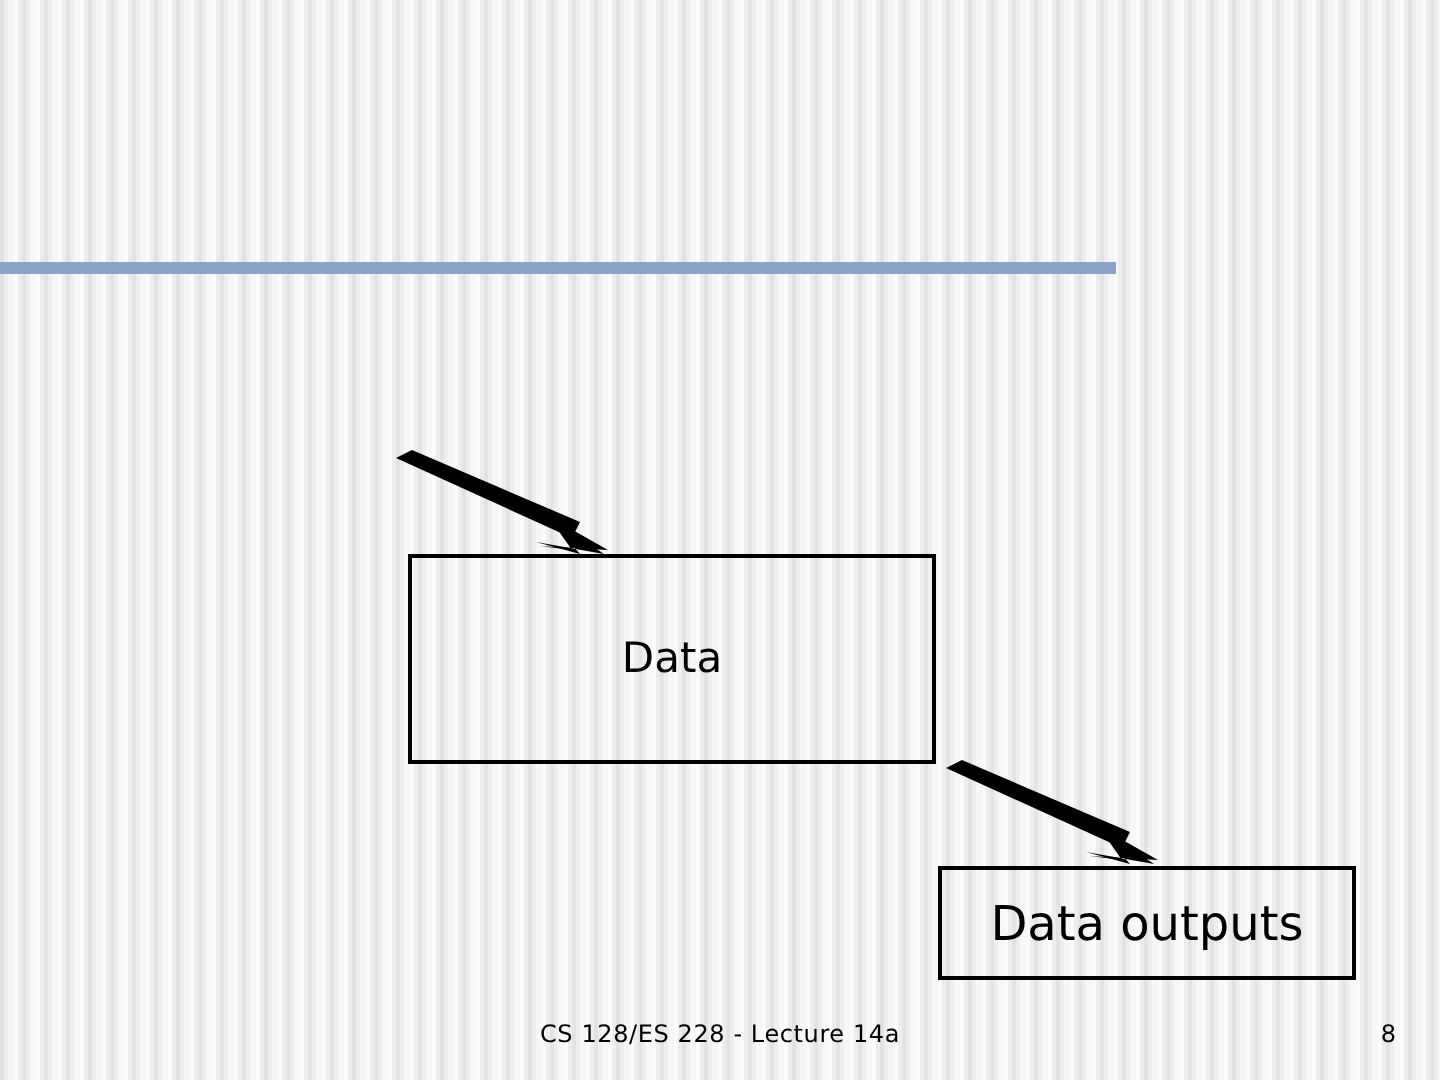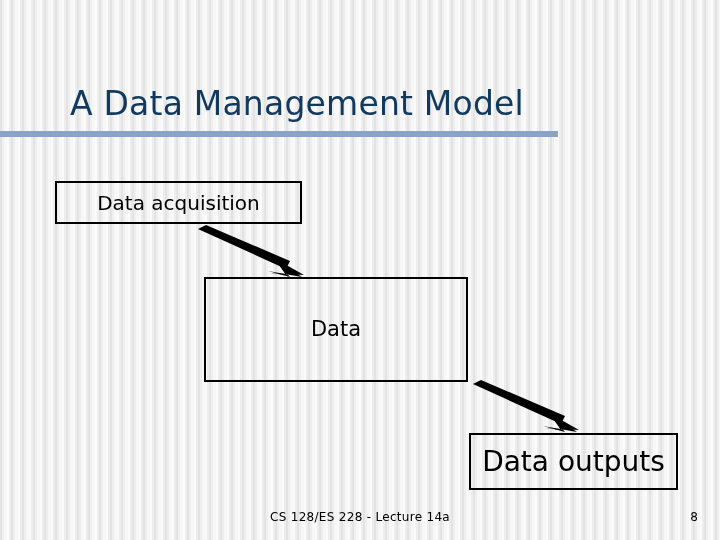--- a/index.html
+++ b/index.html
@@ -81,21 +81,21 @@
     font-size: 21px;
     line-height: 29px;
     justify-content: center;
   }
 
   #box-outputs {
     left: 469px;
     top: 433px;
     width: 209px;
     height: 57px;
-    font-size: 28px;
+    font-size: 24px;
     line-height: 26px;
   }
 
   .box-line {
     display: block;
   }
 
   
   .arrow-svg {
     position: absolute;
@@ -123,27 +123,23 @@
     top: 510px;
     font-size: 12px;
     color: #000000;
   }
 </style>
 </head>
 <body>
 
 <div id="slide">
 
-  <div id="title">A Data Management Model</div>
 
   <div id="title-rule"></div>
 
-  <div class="flow-box" id="box-acquisition">
-    <span class="box-line">Data acquisition</span>
-  </div>
 
   <svg class="arrow-svg" id="arrow-1" width="120" height="56" viewBox="0 0 120 56">
     <polygon points="8,4 16,0 100,36 96,44" fill="#000000"></polygon>
     <polygon points="114,50 84,33 96,50 80,48" fill="#000000"></polygon>
     <polygon points="112,52 82,32 100,52 78,46" fill="#000000"></polygon>
   </svg>
 
   <div class="flow-box" id="box-representation">
     <span class="box-line">Data</span>
   </div>

